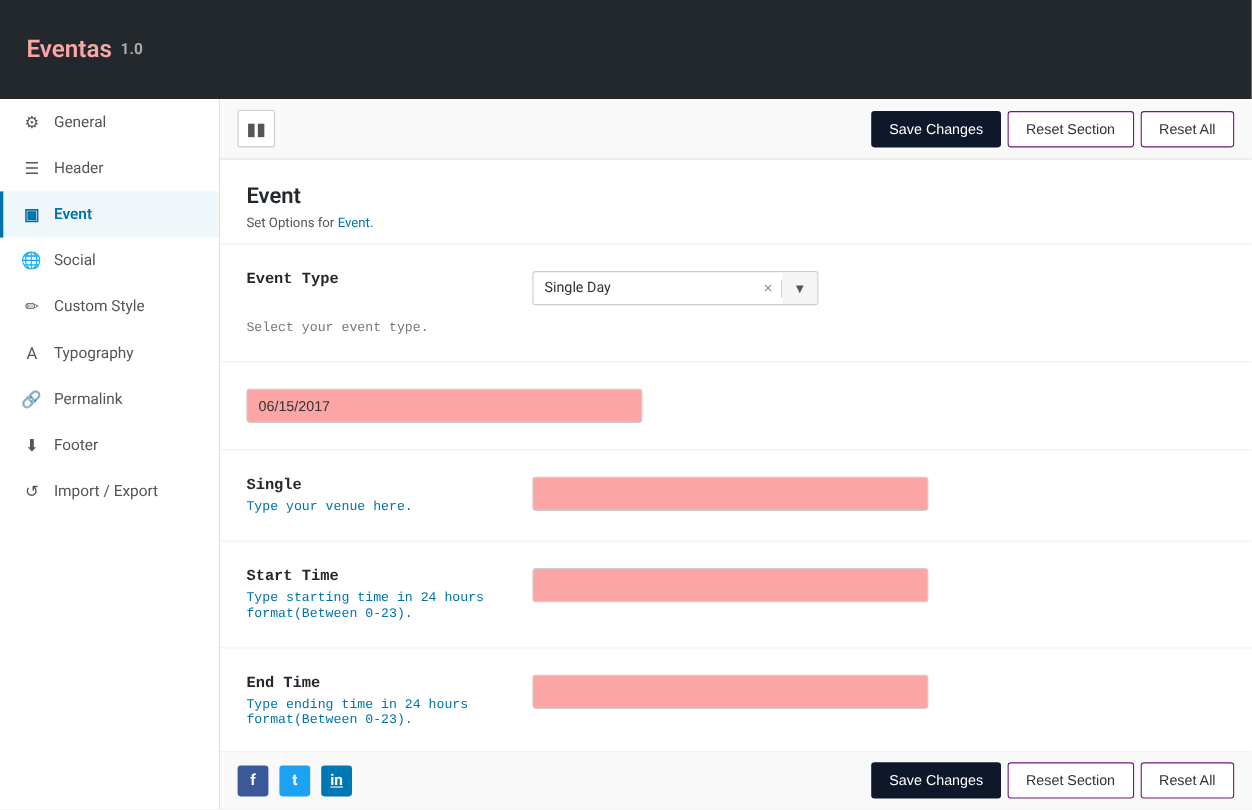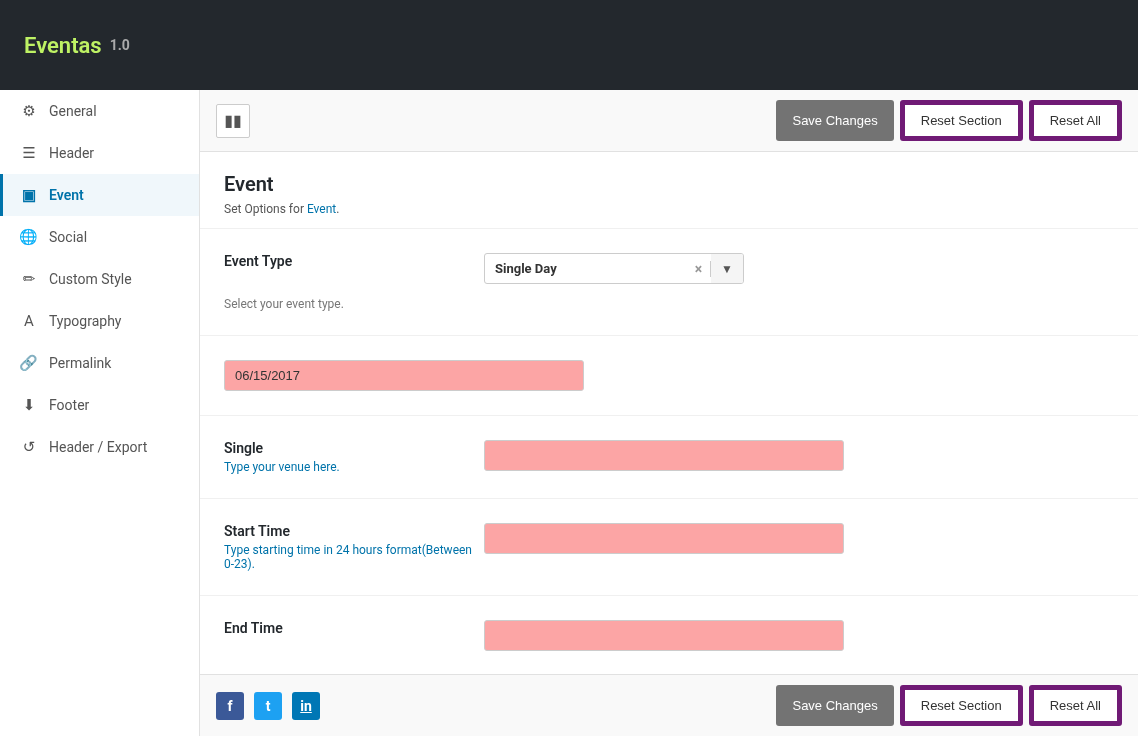--- a/index.html
+++ b/index.html
@@ -7,21 +7,21 @@
 
     
     .top-bar {
       background: #23282d;
       height: 90px;
       display: flex;
       align-items: center;
       padding: 0 24px;
     }
     .top-bar-title {
-      color: #bef264;
+      color: #fca5a5;
       font-size: 22px;
       font-weight: 600;
     }
     .top-bar-version {
       color: #aaa;
       font-size: 14px;
       margin-left: 8px;
       font-weight: 700;
     }
 
@@ -95,33 +95,33 @@
       cursor: pointer;
       border-radius: 2px;
       color: #555;
       font-size: 16px;
     }
     .toolbar-right {
       display: flex;
       gap: 6px;
     }
     .btn-primary {
-      background: #737373;
+      background: #0f172a;
       color: #fff;
       border: none;
       padding: 8px 16px;
       border-radius: 3px;
       cursor: pointer;
       font-size: 13px;
       font-weight: 500;
     }
     .btn-secondary {
       background: #fff;
       color: #333;
-      border: 5px solid #701a75;
+      border: 1px solid #701a75;
       padding: 8px 16px;
       border-radius: 3px;
       cursor: pointer;
       font-size: 13px;
     }
 
     
     .content-area {
       flex: 1;
       overflow-y: auto;
@@ -151,20 +151,21 @@
     
     .form-row {
       display: flex;
       align-items: flex-start;
       padding: 24px;
       border-bottom: 1px solid #f0f0f0;
     }
     .form-label-group {
       width: 260px;
       flex-shrink: 0;
+      font-family: Liberation Mono, monospace;
     }
     .form-label {
       font-size: 14px;
       font-weight: 600;
       color: #23282d;
       margin-bottom: 4px;
     }
     .form-hint {
       font-size: 12px;
       color: #0073aa;
@@ -191,21 +192,20 @@
 
     
     .select-wrapper {
       display: flex;
       align-items: center;
       border: 1px solid #ccc;
       border-radius: 3px;
       background: #fff;
       max-width: 260px;
       overflow: hidden;
-      font-weight: bold;
     }
     .select-value {
       flex: 1;
       padding: 7px 10px;
       font-size: 13px;
       color: #333;
     }
     .select-clear {
       padding: 0 8px;
       color: #999;
@@ -294,21 +294,21 @@
       <div class="sidebar-item">
         <span class="sidebar-icon">🔗</span>
         <span>Permalink</span>
       </div>
       <div class="sidebar-item">
         <span class="sidebar-icon">⬇</span>
         <span>Footer</span>
       </div>
       <div class="sidebar-item">
         <span class="sidebar-icon">↺</span>
-        <span>Header / Export</span>
+        <span>Import / Export</span>
       </div>
     </div>
 
   <div class="main-content">
 
     <div class="toolbar">
       <div class="toolbar-left">
         <div class="toolbar-icon-btn">
           <span>▮▮</span>
         </div>
@@ -356,20 +356,21 @@
           <div class="form-row">
             <div class="form-label-group">
               <div class="form-label">Start Time</div>
               <div class="form-hint">Type starting time in 24 hours format(Between 0-23).</div>
             </div>
             <div class="form-control-group"><input type="text" class="form-input" placeholder="" style=""></div>
           </div>
           <div class="form-row">
             <div class="form-label-group">
               <div class="form-label">End Time</div>
+              <div class="form-hint">Type ending time in 24 hours format(Between 0-23).</div>
             </div>
             <div class="form-control-group"><input type="text" class="form-input" placeholder="" style=""></div>
           </div>
         </div>
 
     </div>
 
     <div class="bottom-bar">
       <div class="social-icons">
         <div class="social-icon fb-icon">

